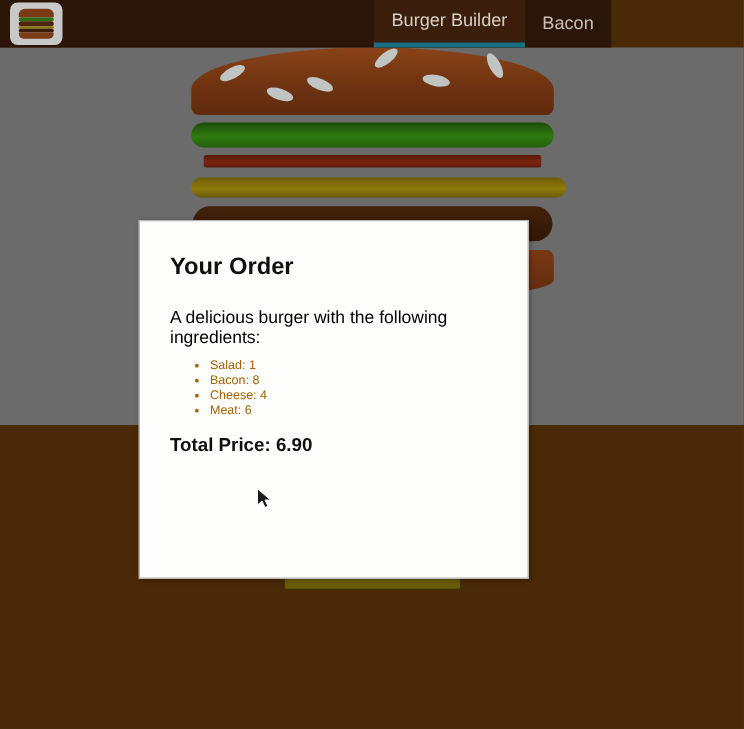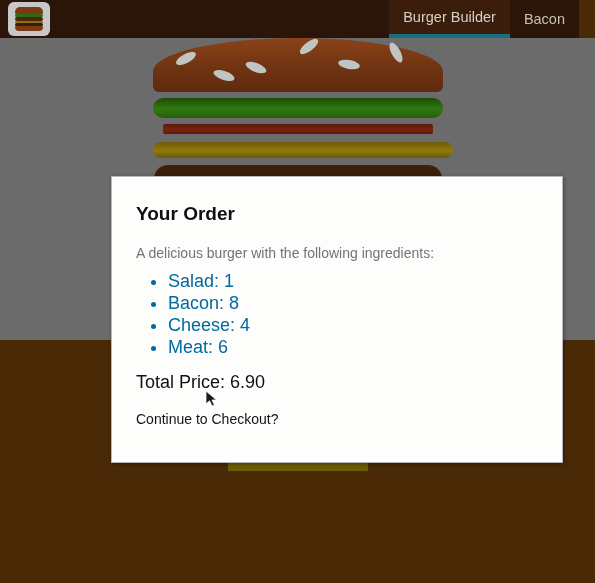--- a/index.html
+++ b/index.html
@@ -12,21 +12,21 @@
     overflow: hidden;
     font-family: "Liberation Sans", sans-serif;
     background: #4a2906;
     position: relative;
   }
 
   
   #toolbar {
     position: absolute;
     top: 0; left: 0;
-    width: 579px;
+    width: 489px;
     height: 38px;
     background: #2b1408;
     display: flex;
     align-items: stretch;
     z-index: 20;
   }
   #logo-box {
     width: 42px;
     height: 34px;
     margin: 2px 0 0 8px;
@@ -213,50 +213,50 @@
     top: 0; left: 0;
     width: 595px;
     height: 583px;
     background: rgba(0,0,0,0.0);
     z-index: 40;
   }
   #order-summary-modal {
     position: absolute;
     left: 111px;
     top: 176px;
-    width: 452px;
+    width: 312px;
     height: 287px;
     background: #fdfdfb;
     border: 1px solid #b7b7b7;
     box-sizing: border-box;
     box-shadow: 1px 1px 4px rgba(0,0,0,0.35);
     padding: 26px 24px 0 24px;
     z-index: 50;
   }
   #modal-title {
     font-size: 19px;
     font-weight: bold;
     color: #101010;
     margin: 0 0 20px 0;
   }
   #modal-intro {
     font-size: 14px;
-    color: #737373;
+    color: #000000;
     margin: 0 0 10px 0;
   }
   #ingredient-list {
     margin: 0 0 14px 0;
     padding-left: 32px;
-    font-size: 18px;
-    color: #0369a1;
+    font-size: 10px;
+    color: #a16207;
   }
   #ingredient-list li { margin-bottom: 1px; }
   #total-price {
-    font-size: 18px;
-    font-weight: normal;
+    font-size: 15px;
+    font-weight: bold;
     color: #101010;
     margin: 0 0 18px 0;
   }
   #checkout-question {
     font-size: 14px;
     color: #141414;
     margin: 0 0 30px 0;
   }
   .modal-actions { display: flex; align-items: center; }
   #cancel-button {
@@ -346,18 +346,17 @@
 <div id="order-summary-modal">
   <div id="modal-title">Your Order</div>
   <div id="modal-intro">A delicious burger with the following ingredients:</div>
   <ul id="ingredient-list">
     <li>Salad: 1</li>
     <li>Bacon: 8</li>
     <li>Cheese: 4</li>
     <li>Meat: 6</li>
   </ul>
   <div id="total-price">Total Price: 6.90</div>
-  <div id="checkout-question">Continue to Checkout?</div>
 </div>
 
 <svg id="mouse-cursor" width="14" height="20" viewBox="0 0 14 20" style="left: 205px; top: 390px;">
   <path d="M1,1 L1,14 L4.6,10.8 L7,16 L9.4,14.9 L7,10 L11.5,10 Z" fill="#1b1b1b" stroke="#ffffff" stroke-width="0.8"></path>
 </svg>
 
 </body></html>

